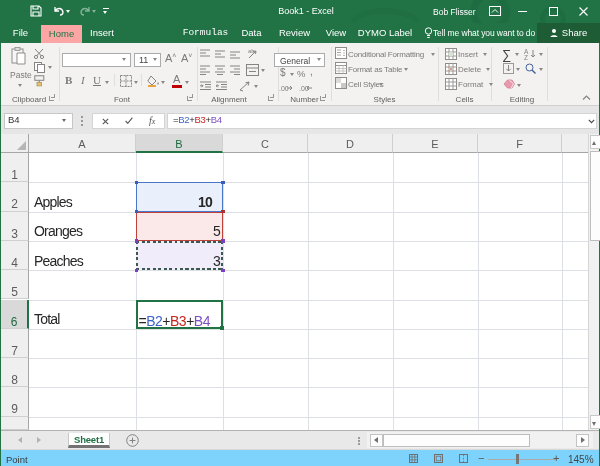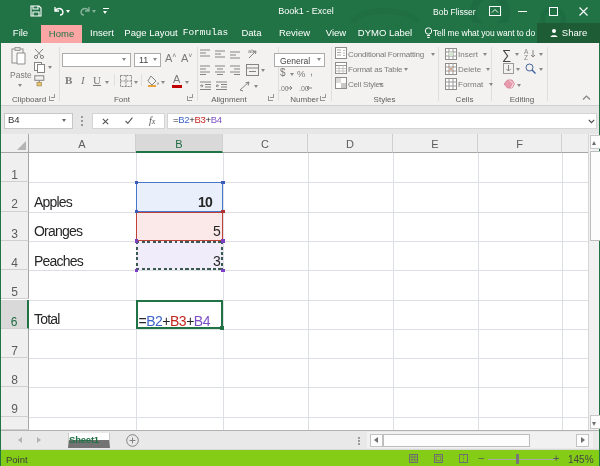--- a/index.html
+++ b/index.html
@@ -28,21 +28,21 @@
 .chead{position:absolute;top:0;height:19px;background:#efefef;border-bottom:1px solid #a6a6a6;border-right:1px solid #cfcfcf;color:#5c5c5c;font-size:11px;text-align:center;line-height:20px;}
 .rhead{position:absolute;left:0;width:28px;background:#efefef;border-right:1px solid #a6a6a6;border-bottom:1px solid #cfcfcf;color:#5c5c5c;font-size:12px;text-align:center;line-height:45px;}
 .gv{position:absolute;width:1px;background:#dcdfe4;top:19px;}
 .gh{position:absolute;height:1px;background:#dcdfe4;left:28px;}
 .ctext{position:absolute;font-size:14px;letter-spacing:-0.8px;color:#262626;}
 
 #vsb{position:absolute;left:587px;top:133px;width:11px;height:296px;background:#f1f1f1;border-left:1px solid #d6d6d6;}
 
 #stb{position:absolute;left:0;top:429px;width:598px;height:19px;background:#e9e9e9;border-top:1px solid #b2b2b2;}
 
-#status{position:absolute;left:0;top:448px;width:598px;height:17px;background:#84cc16;border-top:1px solid #d8d8d8;}
+#status{position:absolute;left:0;top:448px;width:598px;height:17px;background:#7dd3fc;border-top:1px solid #d8d8d8;}
 </style>
 </head>
 <body>
 <div id="app">
 
 <div id="title">
 
   <svg class="abs" style="left:30px;top:5px" width="12" height="12" viewBox="0 0 12 12">
     <path d="M1 1 h8 l2 2 v8 h-10 z M3 1 v3 h5 v-3 M3 11 v-4 h6 v4" fill="none" stroke="#fff" stroke-width="1.1"></path>
   </svg>
@@ -73,21 +73,20 @@
   <div class="abs" style="left:549px;top:6.5px;width:9px;height:9px;border:1px solid #fff"></div>
   <svg class="abs" style="left:579px;top:6.5px" width="9" height="9" viewBox="0 0 9 9">
     <path d="M0.5 0.5 L8.5 8.5 M8.5 0.5 L0.5 8.5" stroke="#fff" stroke-width="1.1"></path>
   </svg>
 </div>
 
 <div id="tabs">
   <div class="tab" style="left:0;width:41px;">File</div>
   <div class="tab" style="left:41px;width:41px;background:#fca5a5;color:#217346;top:2px;height:18px;line-height:17px;">Home</div>
   <div class="tab" style="left:83px;width:38px;">Insert</div>
-  <div class="tab" style="left:122px;width:58px;">Page Layout</div>
   <div class="tab" style="left:180px;width:51px;font-family:Liberation Mono, monospace;">Formulas</div>
   <div class="tab" style="left:232px;width:39px;">Data</div>
   <div class="tab" style="left:272px;width:45px;">Review</div>
   <div class="tab" style="left:317px;width:38px;">View</div>
   <div class="tab" style="left:355px;width:60px;">DYMO Label</div>
 
   <svg class="abs" style="left:424px;top:4px" width="9" height="13" viewBox="0 0 9 13">
     <circle cx="4.5" cy="4" r="3.2" fill="none" stroke="#fff" stroke-width="1"></circle>
     <path d="M3 8.5 h3 M3.3 10.5 h2.4" stroke="#fff" stroke-width="1"></path>
   </svg>
@@ -401,21 +400,21 @@
   <div class="abs" style="left:0.5px;top:1px;width:11px;height:14px;background:#fdfdfd;border:1px solid #c8c8c8;"></div>
   <div class="abs" style="left:3px;top:6.5px;width:0;height:0;border-left:2.8px solid transparent;border-right:2.8px solid transparent;border-bottom:4px solid #6f6f6f;"></div>
   <div class="abs" style="left:0.5px;top:17px;width:11px;height:90px;background:#fdfdfd;border:1px solid #bdbdbd;"></div>
   <div class="abs" style="left:0.5px;top:281px;width:11px;height:14px;background:#fdfdfd;border:1px solid #c8c8c8;"></div>
   <div class="abs" style="left:3px;top:287.5px;width:0;height:0;border-left:2.8px solid transparent;border-right:2.8px solid transparent;border-top:4px solid #6f6f6f;"></div>
 </div>
 
 <div id="stb">
   <div class="abs" style="left:16.5px;top:6px;width:0;height:0;border-top:3.5px solid transparent;border-bottom:3.5px solid transparent;border-right:4.5px solid #b3b3b3;"></div>
   <div class="abs" style="left:36px;top:6px;width:0;height:0;border-top:3.5px solid transparent;border-bottom:3.5px solid transparent;border-left:4.5px solid #b3b3b3;"></div>
-  <div class="abs" style="left:67px;top:1.5px;width:42px;height:15.5px;background:#fff;border-left:1px solid #c9c9c9;border-right:1px solid #c9c9c9;border-bottom:8px solid #737373;color:#1f7044;font-weight:bold;font-size:9.5px;letter-spacing:-0.2px;line-height:13px;">Sheet1</div>
+  <div class="abs" style="left:67px;top:1.5px;width:42px;height:15.5px;background:#fff;border-left:1px solid #c9c9c9;border-right:1px solid #c9c9c9;border-bottom:3px solid #737373;color:#1f7044;font-weight:bold;font-size:9.5px;letter-spacing:-0.2px;text-align:center;line-height:13px;">Sheet1</div>
   <svg class="abs" style="left:124.5px;top:3px" width="13" height="13" viewBox="0 0 13 13">
         <circle cx="6.5" cy="6.5" r="5.8" fill="none" stroke="#818181"></circle>
         <path d="M6.5 3.6 v5.8 M3.6 6.5 h5.8" stroke="#818181"></path>
       </svg>
   <div class="abs" style="left:357px;top:6px;width:1.5px;height:1.5px;background:#9a9a9a;box-shadow:0 3px 0 #9a9a9a,0 6px 0 #9a9a9a;"></div>
 
   <div class="abs" style="left:366px;top:1px;width:226px;height:16px;background:#f1f1f1;"></div>
   <div class="abs" style="left:368.5px;top:2.5px;width:13px;height:13px;background:#fdfdfd;border:1px solid #c3c3c3;"></div>
   <div class="abs" style="left:373px;top:6px;width:0;height:0;border-top:3px solid transparent;border-bottom:3px solid transparent;border-right:4px solid #6f6f6f;"></div>
   <div class="abs" style="left:382px;top:2.5px;width:147px;height:13px;background:#fdfdfd;border:1px solid #bdbdbd;"></div>

